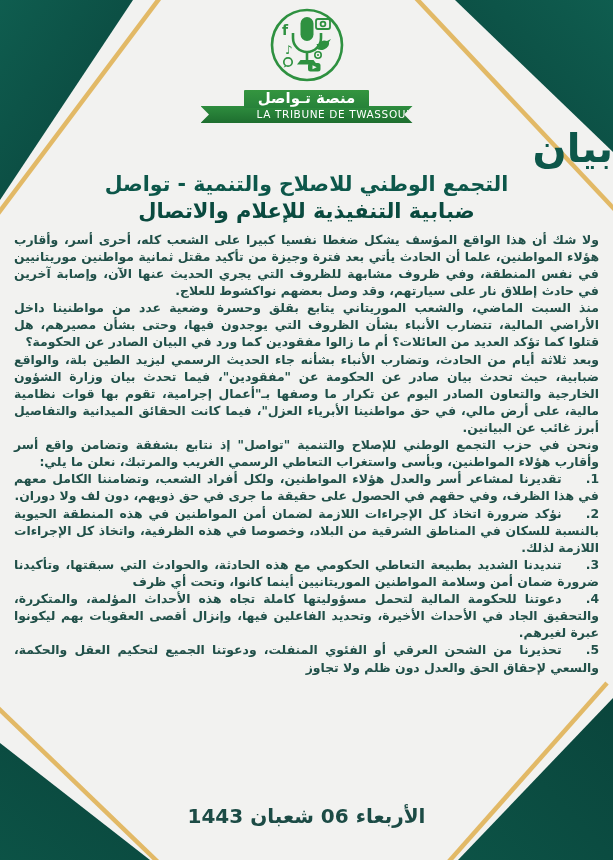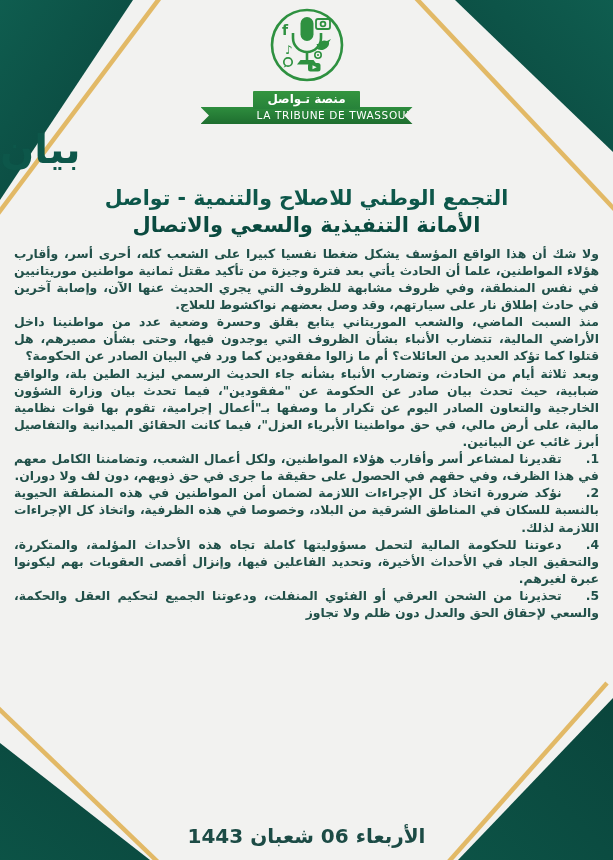--- a/index.html
+++ b/index.html
@@ -10,53 +10,53 @@
     font-family:"DejaVu Sans", sans-serif;
   }
   .bg-svg { position:absolute; left:0; top:0; z-index:0; }
   .content { position:relative; z-index:1; }
 
   .logo-wrap { text-align:center; padding-top:6px; position:relative; }
   .emblem { display:block; margin:0 auto; }
   .ribbon-top {
     display:inline-block; position:relative; z-index:2; margin-top:-16px;
     background:linear-gradient(#34953f,#27823a); color:#fff;
-    font-weight:bold; font-size:12px; line-height:17px; padding:0 14px 1px;
+    font-weight:bold; font-size:15px; line-height:17px; padding:0 14px 1px;
     direction:rtl; border-radius:1px;
   }
   .ribbon-bottom {
     width:212px; margin:-2px auto 0; position:relative; z-index:1;
     background:linear-gradient(#2e8d3e,#1e6e2f); color:#fff;
     font-weight:normal; font-size:10.5px; letter-spacing:0.6px;
     padding:2px 0 3px; text-align:right;
     clip-path:polygon(0 0,100% 0,96% 50%,100% 100%,0 100%,4% 50%);
   }
 
   .title {
-    margin:4px 0 0; text-align:left; color:#0d574a;
+    margin:4px 0 0; text-align:right; color:#0d574a;
     font-size:40px; font-weight:bold; line-height:1.05;
   }
   .sub1 {
     text-align:center; color:#0d574a; font-size:20.5px; font-weight:bold;
-    direction:rtl; margin-top:16px; line-height:1.2;
+    direction:rtl; margin-top:3px; line-height:1.2;
   }
   .sub2 {
     text-align:center; color:#0a4a3f; font-size:21px; font-weight:bold;
     direction:rtl; margin-top:2px; line-height:1.2;
   }
 
   .body-text {
     direction:rtl; text-align:justify; padding:7px 14px 0 14px;
     color:#215049; font-size:12.4px; font-weight:bold; line-height:1.38;
   }
   .body-text p { margin:0; }
   .num { margin-left:24px; white-space:nowrap; }
 
   .footer {
-    position:absolute; left:0; right:0; bottom:8px; z-index:1;
+    position:absolute; left:0; right:0; bottom:28px; z-index:1;
     text-align:center; direction:rtl; color:#1c4b45;
     font-weight:bold; font-size:20px; line-height:1.55;
   }
 </style>
 </head>
 <body>
 
 <div class="page">
 
   <svg class="bg-svg" width="613" height="860" viewBox="0 0 613 860">
@@ -114,29 +114,31 @@
           <rect x="49" y="57" width="12.5" height="8.5" rx="2.5" fill="#2e9140"></rect>
           <path d="M53.5,59.3 l4.2,2 -4.2,2 z" fill="#f2f2f0"></path>
         </g>
       </svg>
       <div class="ribbon-top">منصة تـواصل</div>
       <div class="ribbon-bottom">LA TRIBUNE DE TWASSOUL</div>
     </div>
 
     <h1 class="title">بيان</h1>
     <div class="sub1">التجمع الوطني للاصلاح والتنمية - تواصل</div>
-    <div class="sub2">الأمانة التنفيذية والسعي والاتصال</div>
+    <div class="sub2">ضبابية التنفيذية للإعلام والاتصال</div>
 
     <div class="body-text">
       <p>ولا شك أن هذا الواقع المؤسف يشكل ضغطا نفسيا كبيرا على الشعب كله، أحرى أسر، وأقارب هؤلاء المواطنين، علما أن الحادث يأتي بعد فترة وجيزة من تأكيد مقتل ثمانية مواطنين موريتانيين في نفس المنطقة، وفي ظروف مشابهة للظروف التي يجري الحديث عنها الآن، وإصابة آخرين في حادث إطلاق نار على سيارتهم، وقد وصل بعضهم نواكشوط للعلاج.</p>
       <p>منذ السبت الماضي، والشعب الموريتاني يتابع بقلق وحسرة وضعية عدد من مواطنينا داخل الأراضي المالية، تتضارب الأنباء بشأن الظروف التي يوجدون فيها، وحتى بشأن مصيرهم، هل قتلوا كما تؤكد العديد من العائلات؟ أم ما زالوا مفقودين كما ورد في البيان الصادر عن الحكومة؟</p>
       <p>وبعد ثلاثة أيام من الحادث، وتضارب الأنباء بشأنه جاء الحديث الرسمي ليزيد الطين بلة، والواقع ضبابية، حيث تحدث بيان صادر عن الحكومة عن "مفقودين"، فيما تحدث بيان وزارة الشؤون الخارجية والتعاون الصادر اليوم عن تكرار ما وصفها بـ"أعمال إجرامية، تقوم بها قوات نظامية مالية، على أرض مالي، في حق مواطنينا الأبرياء العزل"، فيما كانت الحقائق الميدانية والتفاصيل أبرز غائب عن البيانين.</p>
+      <p>ونحن في حزب التجمع الوطني للإصلاح والتنمية "تواصل" إذ نتابع بشفقة وتضامن واقع أسر وأقارب هؤلاء المواطنين، وبأسى واستغراب التعاطي الرسمي الغريب والمرتبك، نعلن ما يلي:</p>
 
-      <p><span class="num">1.</span><span>تقديرنا لمشاعر أسر وأقارب هؤلاء المواطنين، ولكل أعمال الشعب، وتضامننا الكامل معهم في هذا الظرف، وفي حقهم في الحصول على حقيقة ما جرى في حق ذويهم، دون لف ولا دوران.</span></p>
+      <p><span class="num">1.</span><span>تقديرنا لمشاعر أسر والعدل هؤلاء المواطنين، ولكل أفراد الشعب، وتضامننا الكامل معهم في هذا الظرف، وفي حقهم في الحصول على حقيقة ما جرى في حق ذويهم، دون لف ولا دوران.</span></p>
       <p><span class="num">2.</span><span>نؤكد ضرورة اتخاذ كل الإجراءات اللازمة لضمان أمن المواطنين في هذه المنطقة الحيوية بالنسبة للسكان في المناطق الشرقية من البلاد، وخصوصا في هذه الظرفية، واتخاذ كل الإجراءات اللازمة لذلك.</span></p>
+      <p><span class="num">3.</span><span>تنديدنا الشديد بطبيعة التعاطي الحكومي مع هذه الحادثة، والحوادث التي سبقتها، وتأكيدنا ضرورة ضمان أمن وسلامة المواطنين الموريتانيين أينما كانوا، وتحت أي ظرف</span></p>
       <p><span class="num">4.</span><span>دعوتنا للحكومة المالية لتحمل مسؤوليتها كاملة تجاه هذه الأحداث المؤلمة، والمتكررة، والتحقيق الجاد في الأحداث الأخيرة، وتحديد الفاعلين فيها، وإنزال أقصى العقوبات بهم ليكونوا عبرة لغيرهم.</span></p>
       <p><span class="num">5.</span><span>تحذيرنا من الشحن العرقي أو الفئوي المنفلت، ودعوتنا الجميع لتحكيم العقل والحكمة، والسعي لإحقاق الحق والعدل دون ظلم ولا تجاوز</span></p>
     </div>
 
   </div>
 
   <div class="footer">
     <div>الأربعاء 06 شعبان 1443</div>
   </div>
 

